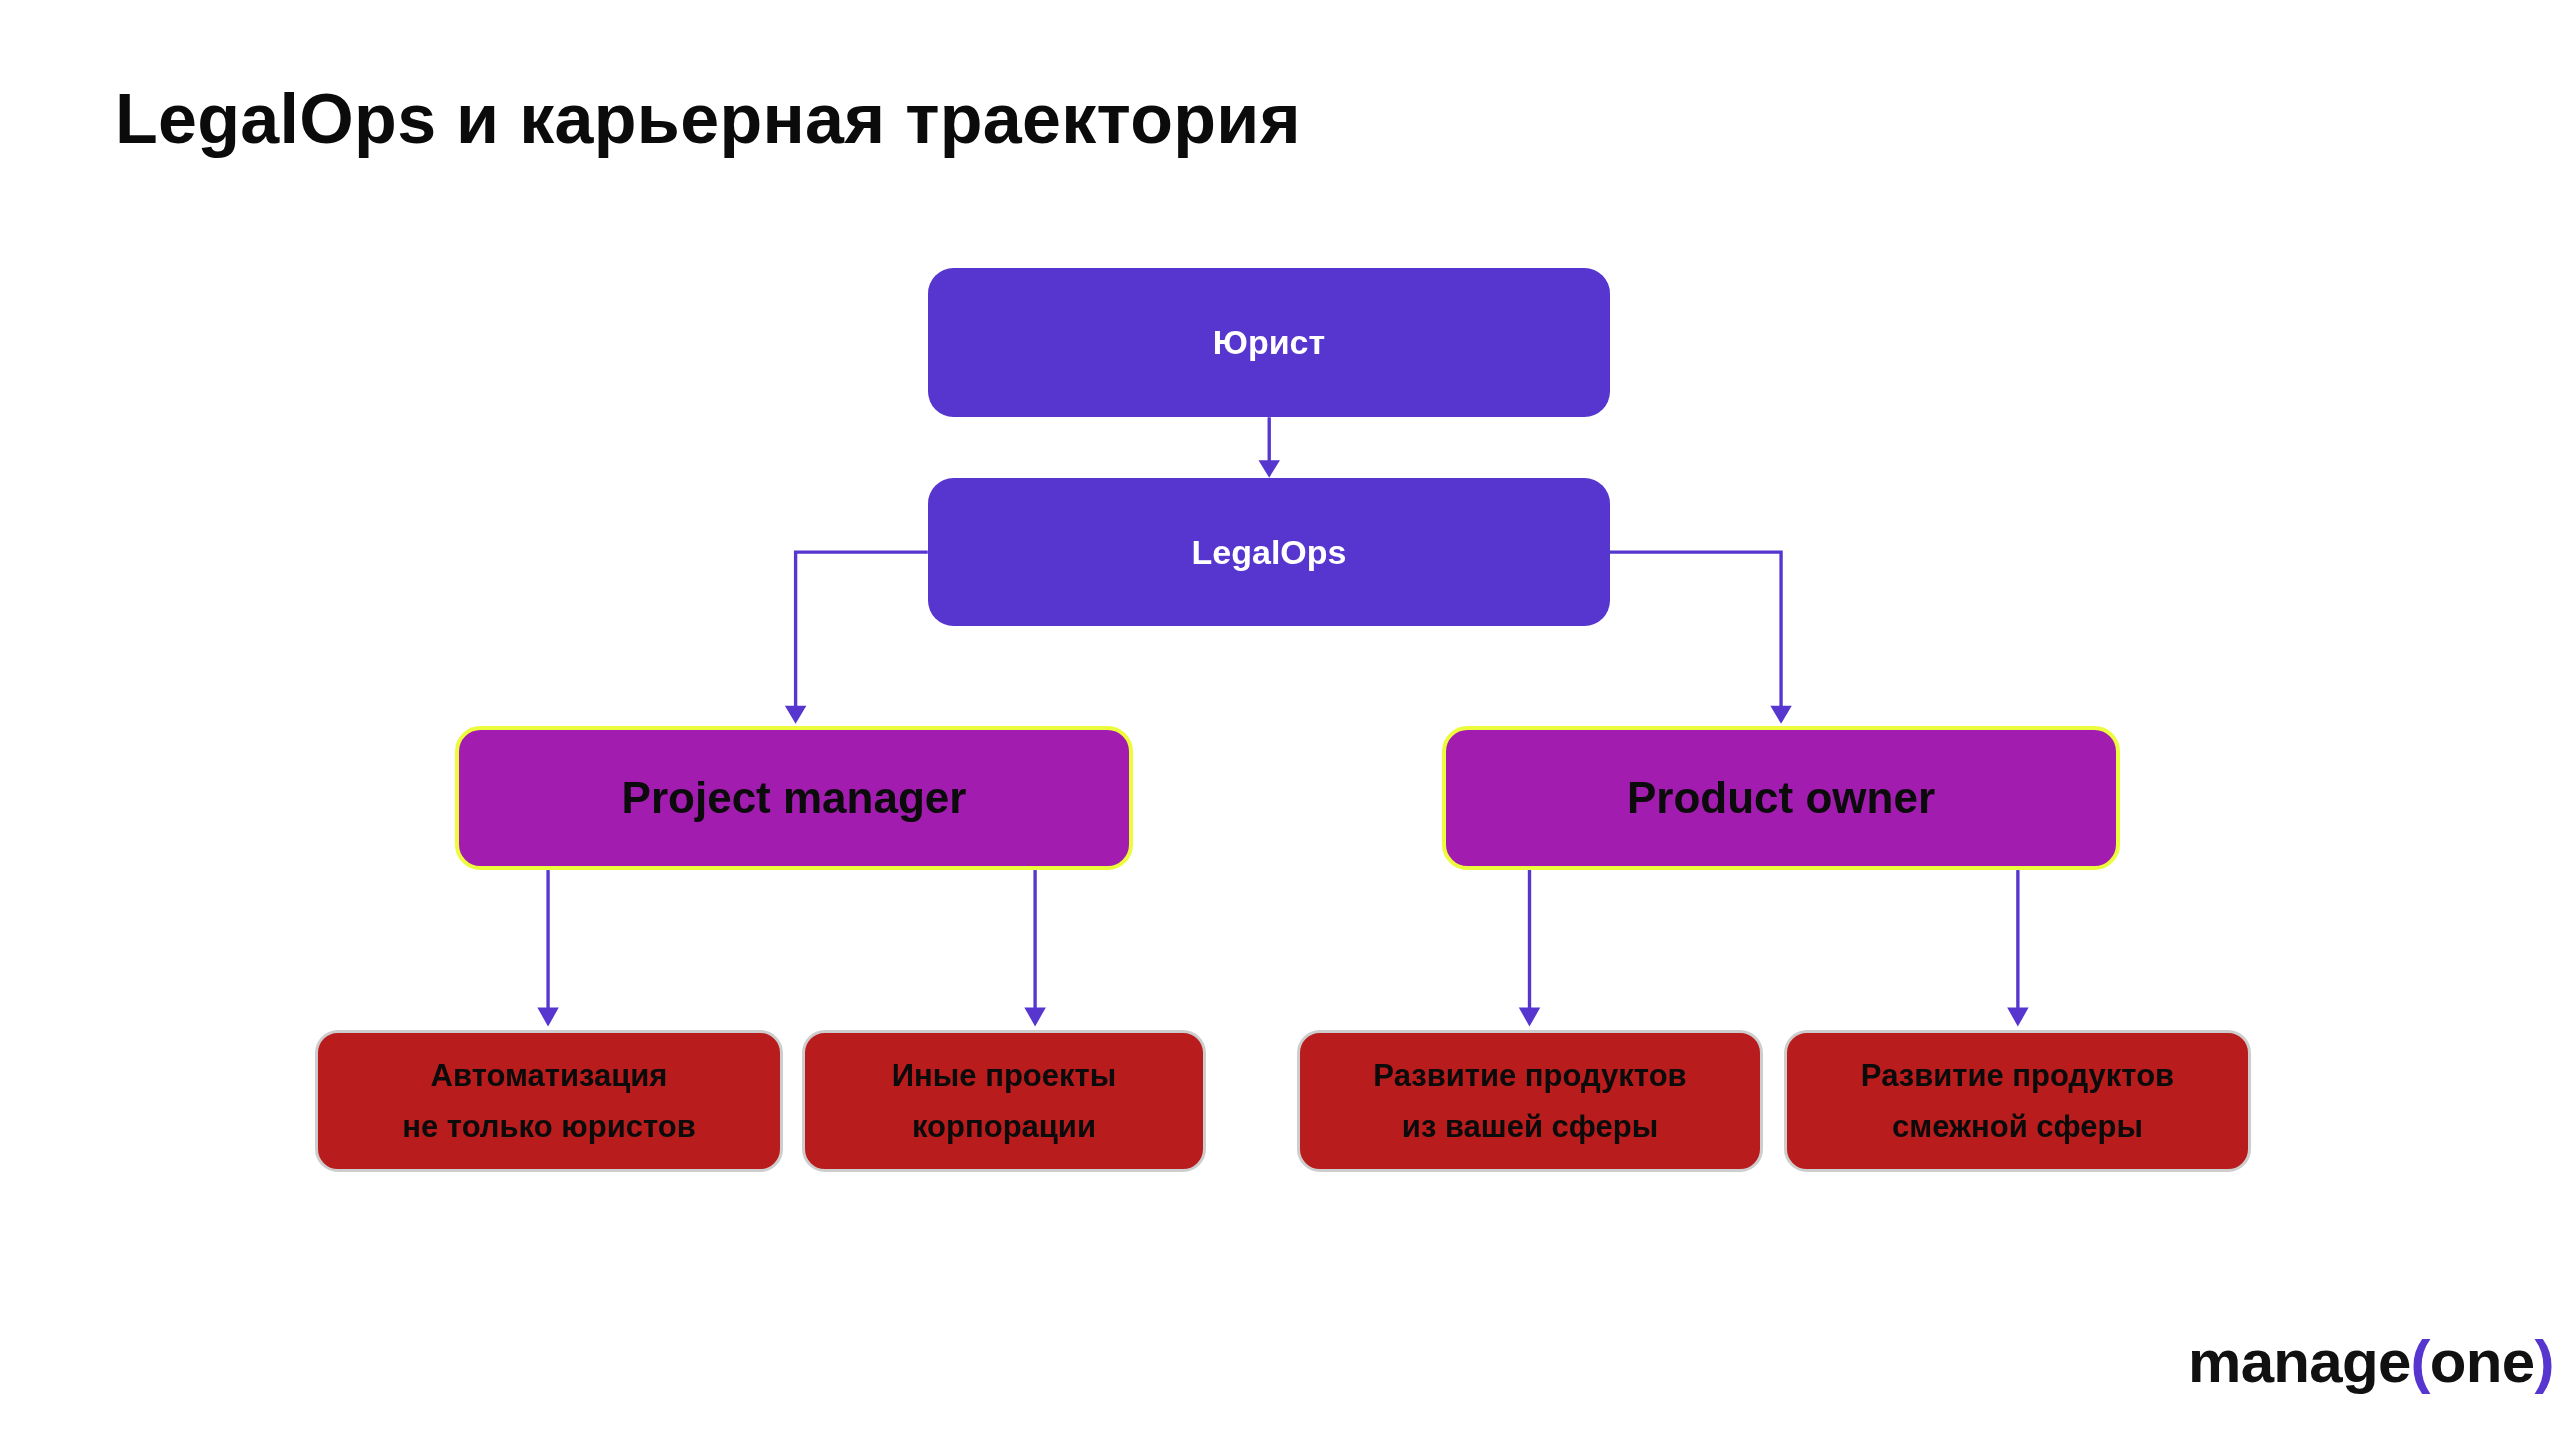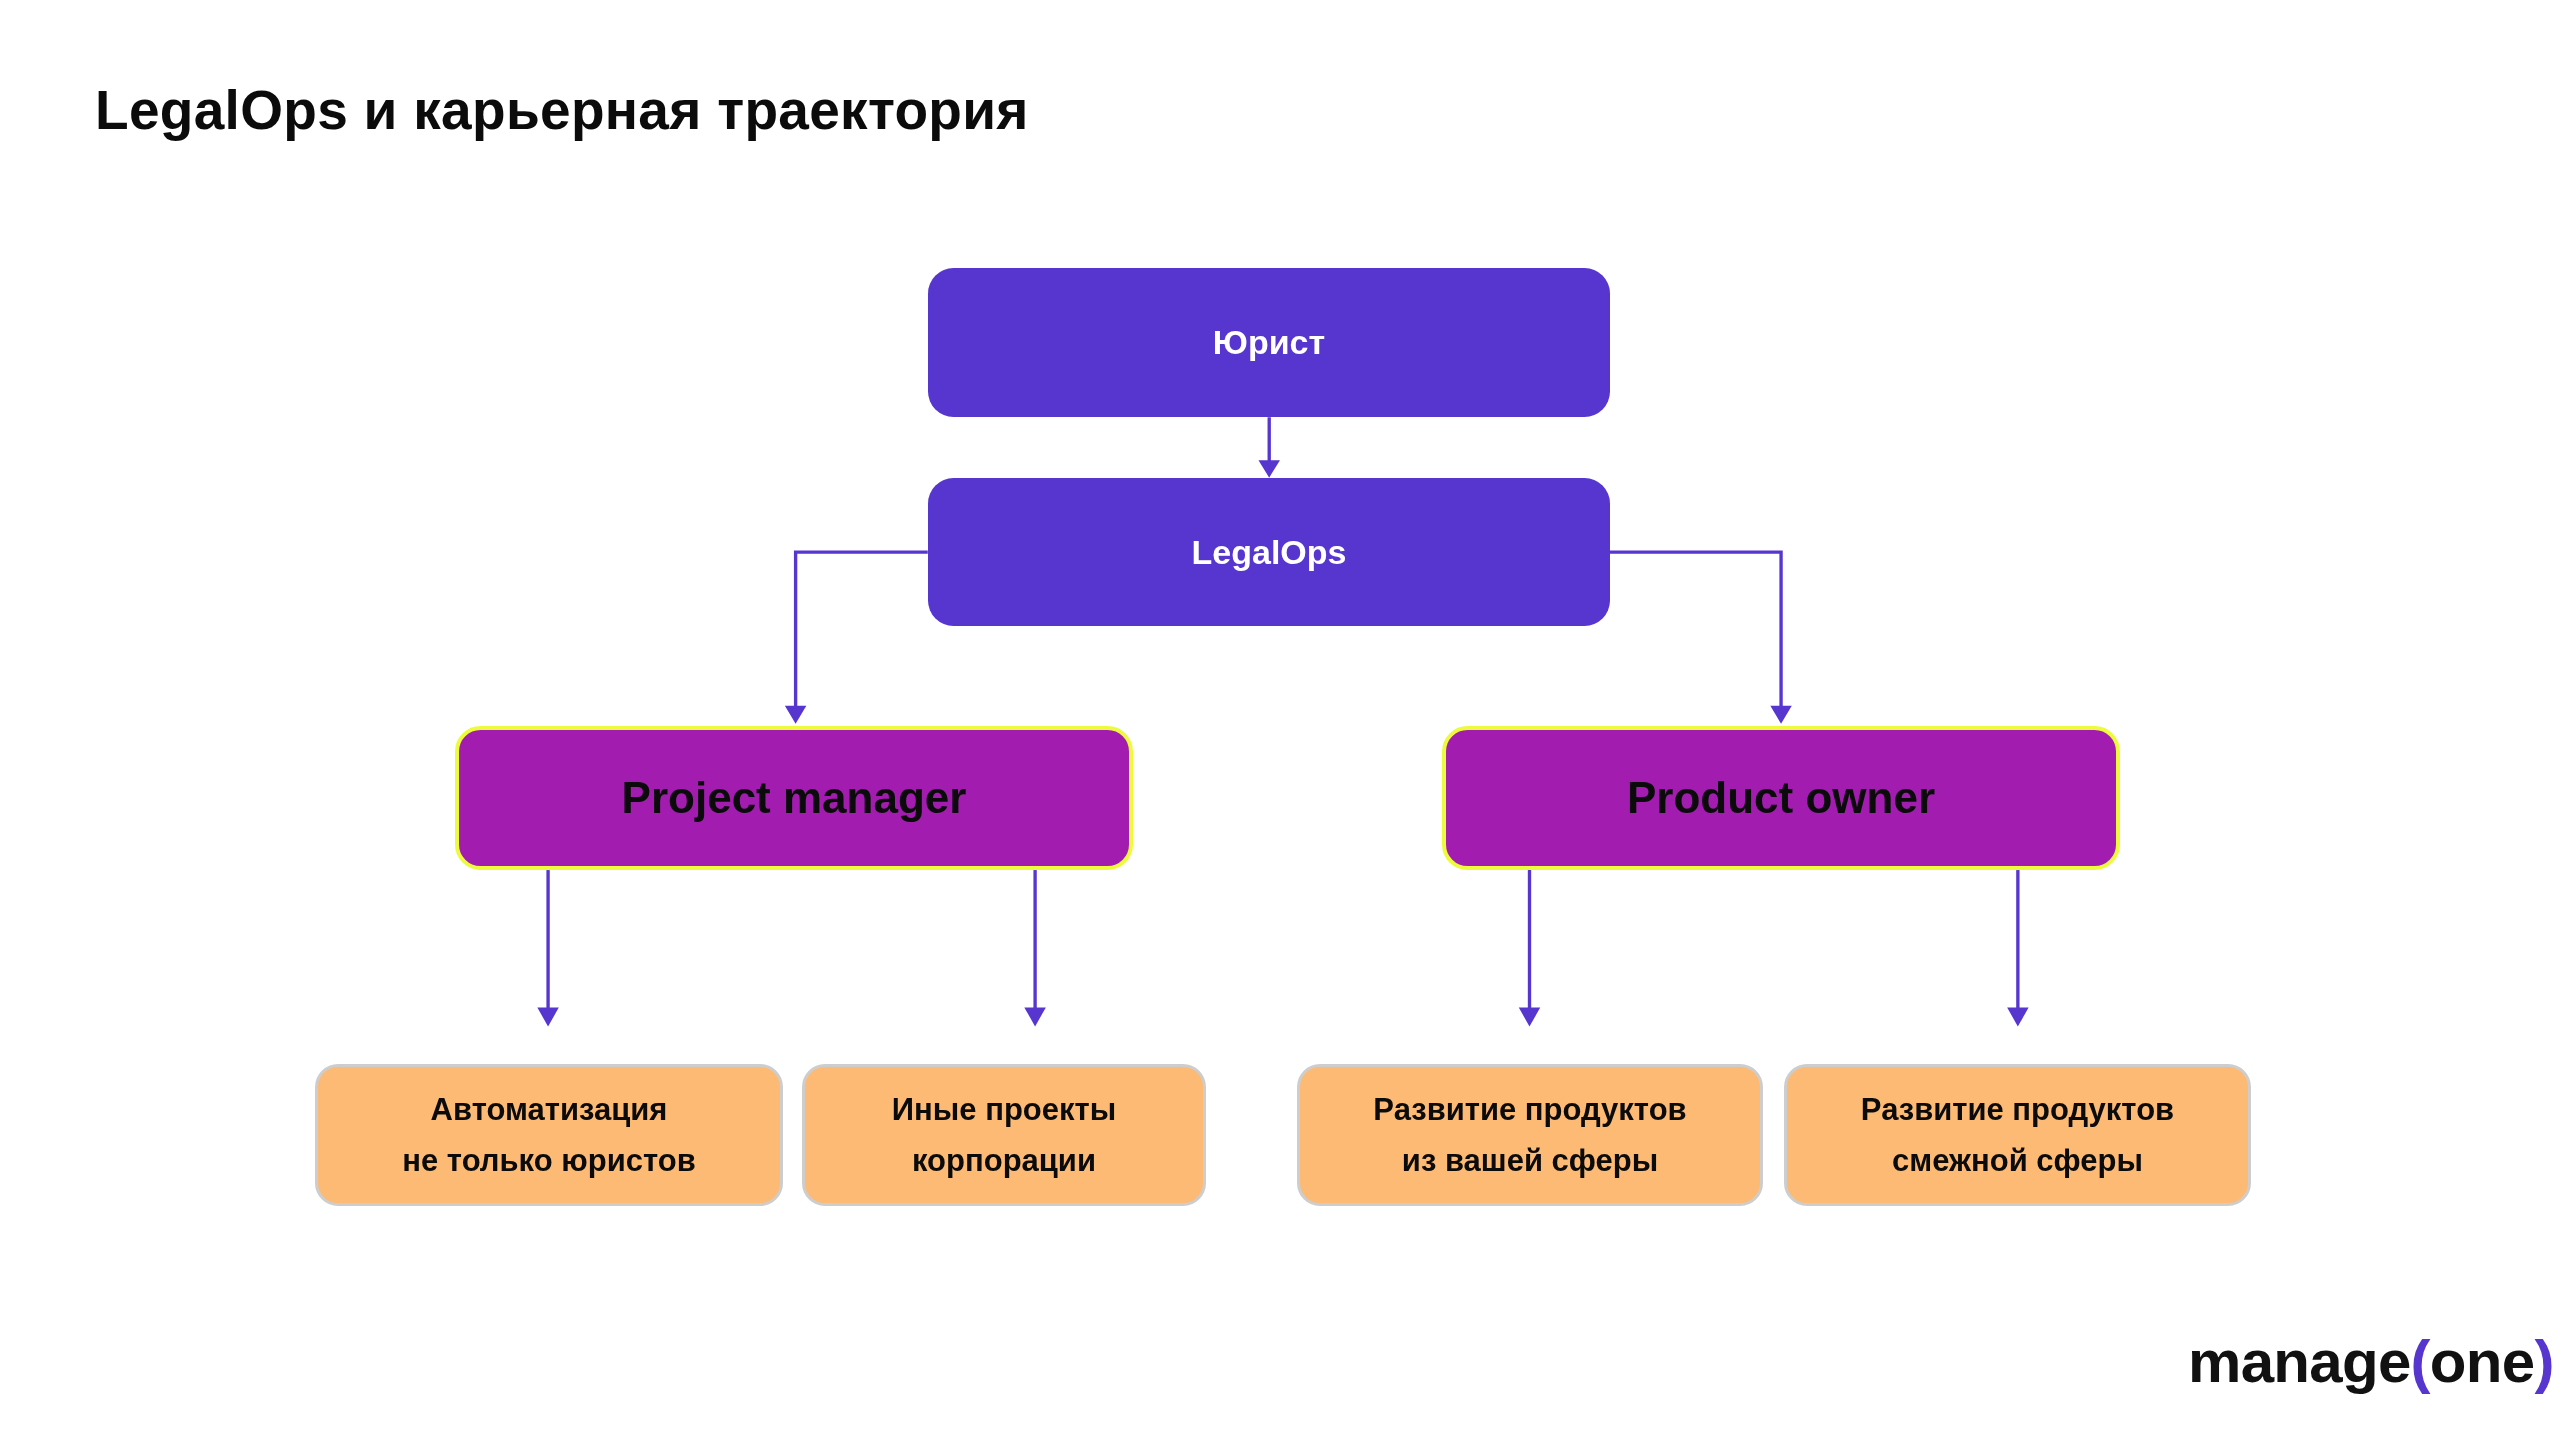--- a/index.html
+++ b/index.html
@@ -7,33 +7,33 @@
     --yellow:#EDFB3D;
     --gray:#CDCDCD;
     --ink:#0B0B0B;
     --bg:#FFFFFF;
   }
   *{margin:0;padding:0;box-sizing:border-box;}
   html,body{width:2576px;height:1449px;background:var(--bg);overflow:hidden;
     font-family:"Liberation Sans", sans-serif;}
   .canvas{position:relative;width:2576px;height:1449px;background:var(--bg);}
 
-  .title{position:absolute;left:95px;top:79px;font-size:55px;font-weight:800;
+  .title{position:absolute;left:115px;top:79px;font-size:70px;font-weight:800;
     color:var(--ink);letter-spacing:0.3px;line-height:1.15;}
 
   .connectors{position:absolute;left:0;top:0;width:2576px;height:1449px;pointer-events:none;}
   .edge{stroke:var(--purple);stroke-width:5;fill:none;}
   .head{fill:var(--purple);stroke:none;}
 
   .node{position:absolute;display:flex;align-items:center;justify-content:center;
     text-align:center;border-radius:25.5px;color:var(--ink);}
   .primary{background:var(--purple);color:#FFFFFF;font-size:34px;font-weight:600;}
   .highlight{background:#a21caf;border:4px solid var(--yellow);font-size:44px;font-weight:600;}
-  .leaf{background:#fdba74;border:3.4px solid var(--gray);border-radius:23px;
-    font-size:31px;font-weight:700;line-height:51px;white-space:pre-line;margin-top:34px;}
+  .leaf{background:#b91c1c;border:3.4px solid var(--gray);border-radius:23px;
+    font-size:31px;font-weight:700;line-height:51px;white-space:pre-line;}
 
   .n-lawyer  {left:928px;top:268px;width:682px;height:149px;}
   .n-legalops{left:928px;top:478px;width:682px;height:148px;}
   .n-pm      {left:455px; top:726px;width:678px;height:144px;}
   .n-po      {left:1442px;top:726px;width:678px;height:144px;}
   .n-leaf1   {left:315px; top:1030px;width:468px;height:142px;}
   .n-leaf2   {left:802px;top:1030px;width:404px;height:142px;}
   .n-leaf3   {left:1297px;top:1030px;width:466px;height:142px;}
   .n-leaf4   {left:1784px;top:1030px;width:467px;height:142px;}
 

